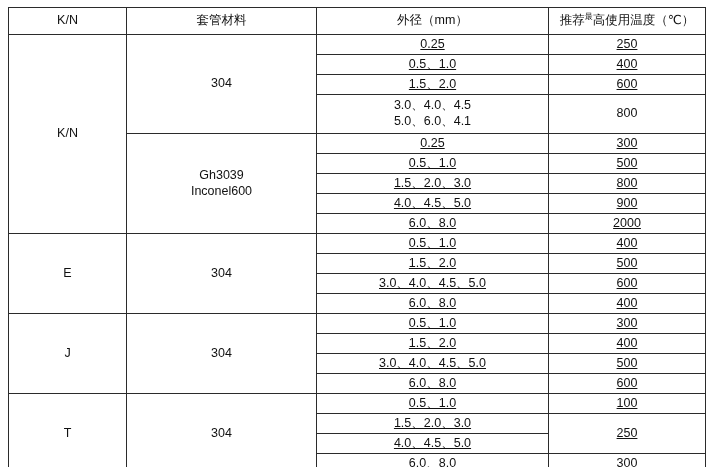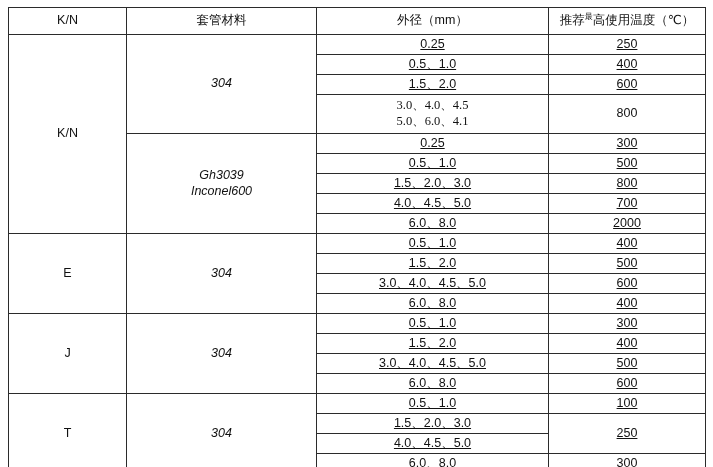--- a/index.html
+++ b/index.html
@@ -51,28 +51,26 @@
   }
   .rowcell {
     height: 17px;
     text-decoration: underline;
   }
   .groupcell {
     font-size: 13px;
   }
   .matcell {
     font-size: 13px;
-    font-style: italic;
   }
   .matcell .l2 {
     display: block;
   }
   .multiline .l {
     display: block;
-    font-family: Liberation Serif, serif;
   }
   .note {
     position: absolute;
     left: 9px;
     bottom: 8px;
     font-size: 11.5px;
     color: #1a1a1a;
     white-space: nowrap;
   }
 </style>
@@ -129,21 +127,21 @@
       <tr>
         <td class="rowcell">0.5、1.0</td>
         <td class="rowcell">500</td>
       </tr>
       <tr>
         <td class="rowcell">1.5、2.0、3.0</td>
         <td class="rowcell">800</td>
       </tr>
       <tr>
         <td class="rowcell">4.0、4.5、5.0</td>
-        <td class="rowcell">700</td>
+        <td class="rowcell">900</td>
       </tr>
       <tr>
         <td class="rowcell">6.0、8.0</td>
         <td class="rowcell">2000</td>
       </tr>
 
       <tr>
         <td class="groupcell" rowspan="4">E</td>
         <td class="matcell" rowspan="4">304</td>
         <td class="rowcell">0.5、1.0</td>

